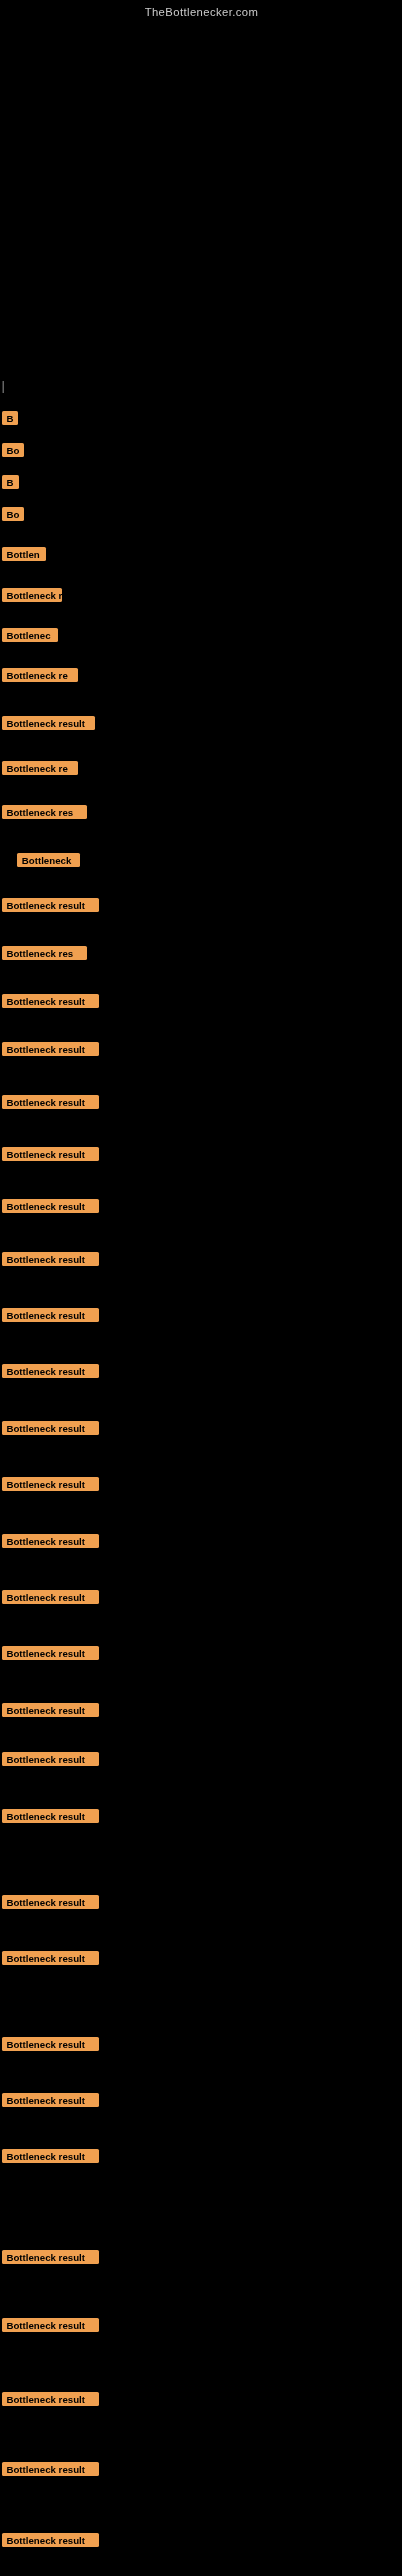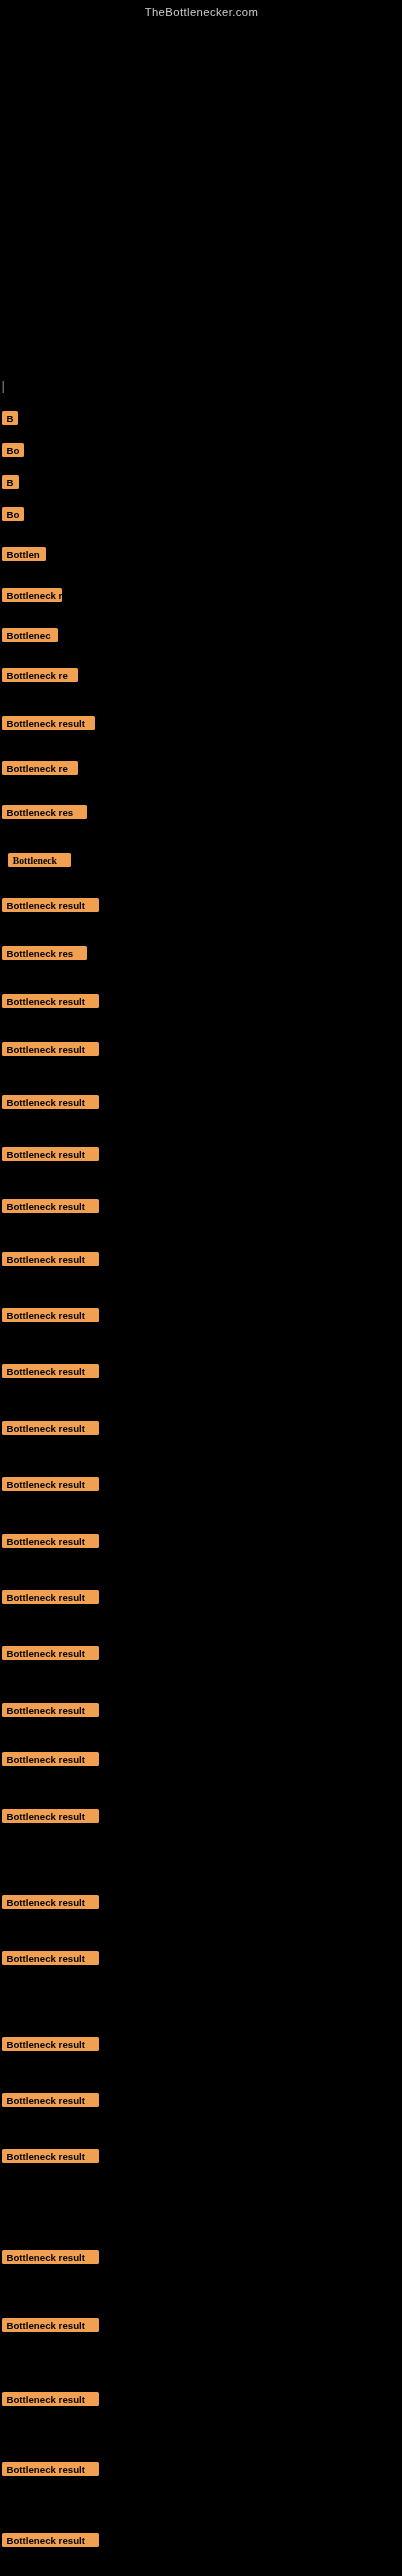--- a/index.html
+++ b/index.html
@@ -44,21 +44,21 @@
     <div class="item-row" style="top: 443px; left: 1.6px;"><span class="bottleneck-label" style="max-width: 22.5px; width: 22.5px;">Bo</span></div>
     <div class="item-row" style="top: 475px; left: 1.6px;"><span class="bottleneck-label" style="max-width: 17.7px; width: 17.7px;">B</span></div>
     <div class="item-row" style="top: 507px; left: 1.6px;"><span class="bottleneck-label" style="max-width: 22.5px; width: 22.5px;">Bo</span></div>
     <div class="item-row" style="top: 547px; left: 1.6px;"><span class="bottleneck-label" style="max-width: 44px; width: 63px;">Bottlen</span></div>
     <div class="item-row" style="top: 588px; left: 1.6px;"><span class="bottleneck-label" style="max-width: 68px; width: 60px;">Bottleneck r</span></div>
     <div class="item-row" style="top: 628px; left: 1.6px;"><span class="bottleneck-label" style="max-width: 56px; width: 56px;">Bottlenec</span></div>
     <div class="item-row" style="top: 668px; left: 1.6px;"><span class="bottleneck-label" style="max-width: 76px; width: 76px;">Bottleneck re</span></div>
     <div class="item-row" style="top: 716px; left: 1.6px;"><span class="bottleneck-label" style="max-width: 93px; width: 93px;">Bottleneck result</span></div>
     <div class="item-row" style="top: 761px; left: 1.6px;"><span class="bottleneck-label" style="max-width: 76px; width: 76px;">Bottleneck re</span></div>
     <div class="item-row" style="top: 805px; left: 1.6px;"><span class="bottleneck-label" style="max-width: 85px; width: 85px;">Bottleneck res</span></div>
-    <div class="item-row" style="top: 853px; left: 8px; font-family: Liberation Serif, serif;"><span class="bottleneck-label" style="max-width: 63px; width: 63px;">Bottleneck</span></div>
+    <div class="item-row" style="top: 853px; left: 17px;"><span class="bottleneck-label" style="max-width: 63px; width: 63px;">Bottleneck</span></div>
     <div class="item-row" style="top: 898px; left: 1.6px;"><span class="bottleneck-label" style="max-width: 97px; width: 97px;">Bottleneck result</span></div>
     <div class="item-row" style="top: 946px; left: 1.6px;"><span class="bottleneck-label" style="max-width: 85px; width: 85px;">Bottleneck res</span></div>
     <div class="item-row" style="top: 994px; left: 1.6px;"><span class="bottleneck-label" style="max-width: 97px; width: 97px;">Bottleneck result</span></div>
     <div class="item-row" style="top: 1042px; left: 1.6px;"><span class="bottleneck-label" style="max-width: 97px; width: 97px;">Bottleneck result</span></div>
     <div class="item-row" style="top: 1095px; left: 1.6px;"><span class="bottleneck-label" style="max-width: 97px; width: 97px;">Bottleneck result</span></div>
     <div class="item-row" style="top: 1147px; left: 1.6px;"><span class="bottleneck-label" style="max-width: 97px; width: 97px;">Bottleneck result</span></div>
     <div class="item-row" style="top: 1199px; left: 1.6px;"><span class="bottleneck-label" style="max-width: 97px; width: 97px;">Bottleneck result</span></div>
     <div class="item-row" style="top: 1252px; left: 1.6px;"><span class="bottleneck-label" style="max-width: 97px; width: 97px;">Bottleneck result</span></div>
     <div class="item-row" style="top: 1308px; left: 1.6px;"><span class="bottleneck-label" style="max-width: 97px; width: 97px;">Bottleneck result</span></div>
     <div class="item-row" style="top: 1364px; left: 1.6px;"><span class="bottleneck-label" style="max-width: 97px; width: 97px;">Bottleneck result</span></div>

